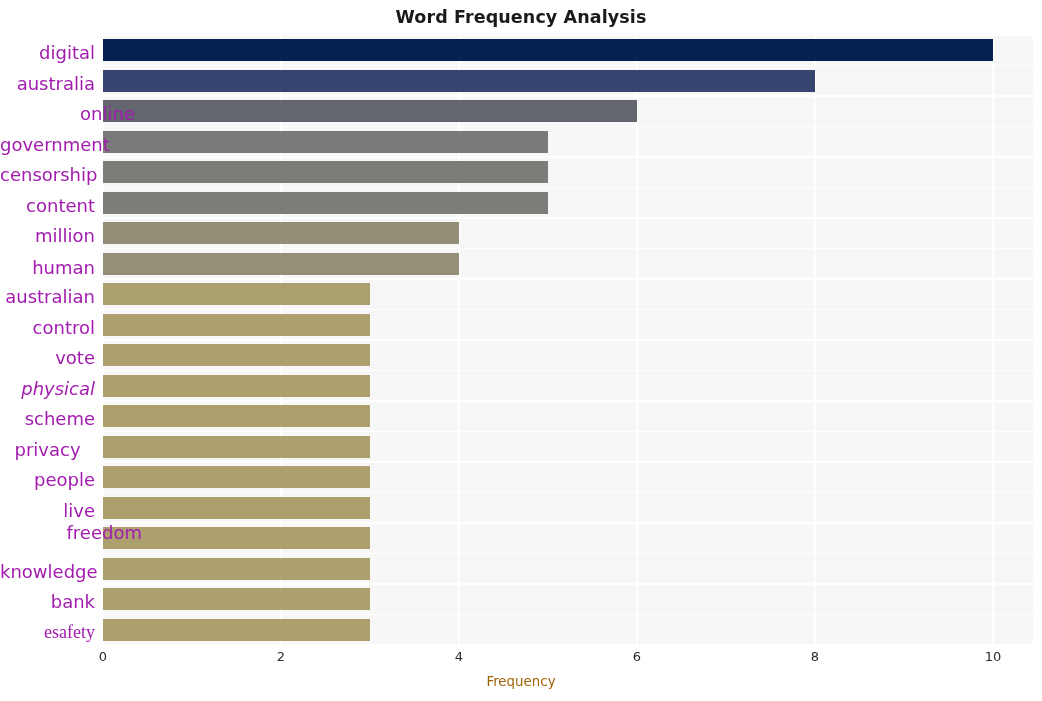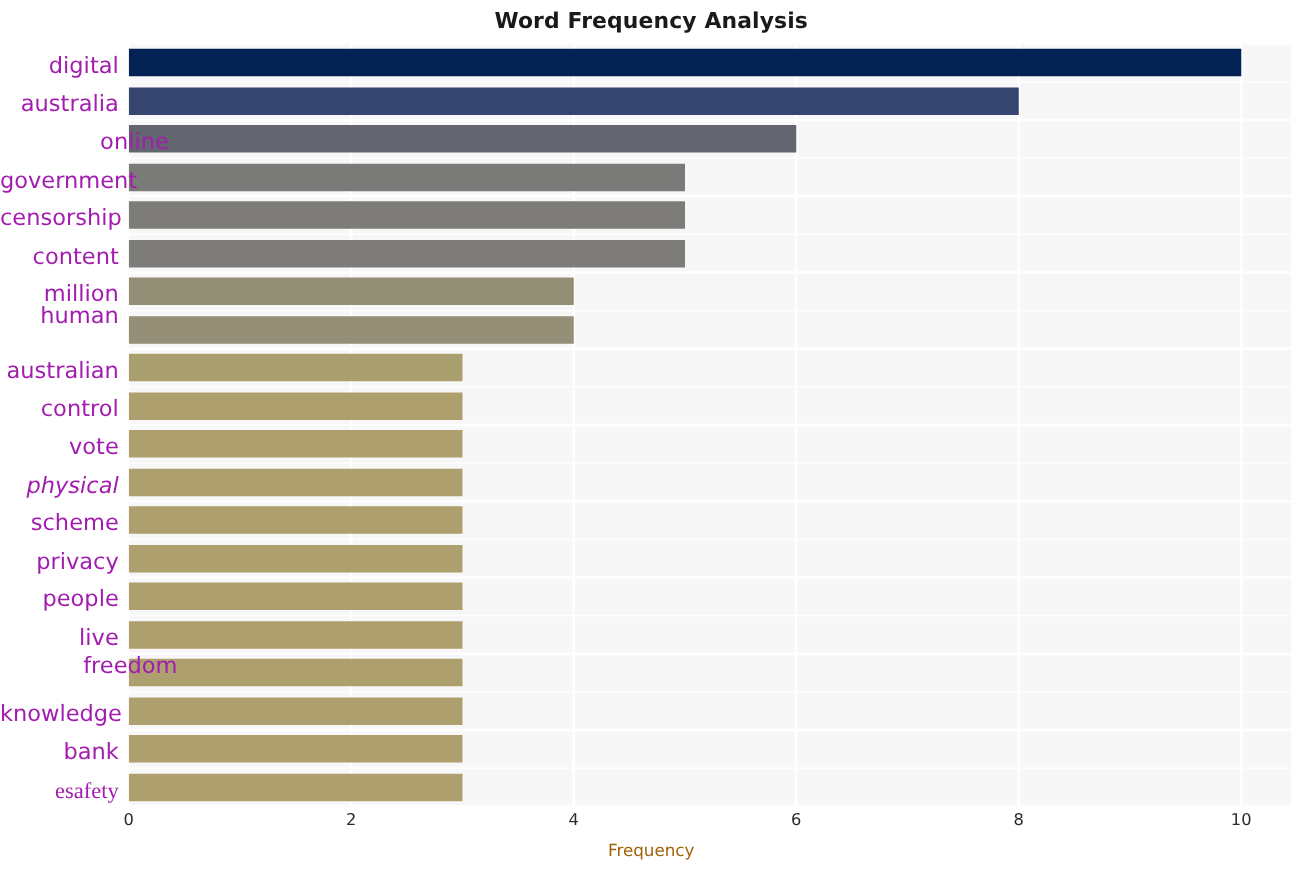--- a/index.html
+++ b/index.html
@@ -167,27 +167,27 @@
   </div>
 
   <div id="ytick-layer">
       <div class="ytick-inner" style="top: 7.25px;">digital</div>
       <div class="ytick-inner" style="top: 37.75px;">australia</div>
       <div class="ytick-inner" style="top: 68px; margin-left: 40px;">online</div>
       <div class="ytick-inner" style="top: 98.75px;">government</div>
       <div class="ytick-inner" style="top: 129.25px;">censorship</div>
       <div class="ytick-inner" style="top: 159.75px;">content</div>
       <div class="ytick-inner" style="top: 190.25px;">million</div>
-      <div class="ytick-inner" style="top: 207px;">human</div>
+      <div class="ytick-inner" style="top: 222px;">human</div>
       <div class="ytick-inner" style="top: 251.25px;">australian</div>
       <div class="ytick-inner" style="top: 281.75px;">control</div>
       <div class="ytick-inner" style="top: 312.25px;">vote</div>
       <div class="ytick-inner" style="top: 342.75px; font-style: italic;">physical</div>
       <div class="ytick-inner" style="top: 373.25px;">scheme</div>
-      <div class="ytick-inner" style="top: 403.75px;">privacy</div>
+      <div class="ytick-inner" style="top: 403.75px; text-align: center;">privacy</div>
       <div class="ytick-inner" style="top: 434.25px;">people</div>
       <div class="ytick-inner" style="top: 464.75px;">live</div>
       <div class="ytick-inner" style="top: 487px; margin-left: 47px;">freedom</div>
       <div class="ytick-inner" style="top: 525.75px;">knowledge</div>
       <div class="ytick-inner" style="top: 556.25px;">bank</div>
       <div class="ytick-inner" style="top: 586.75px; font-family: Liberation Serif, serif;">esafety</div>
     </div>
 
   <div id="xtick-layer">
       <div class="xtick" style="left: 103px;">0</div>

